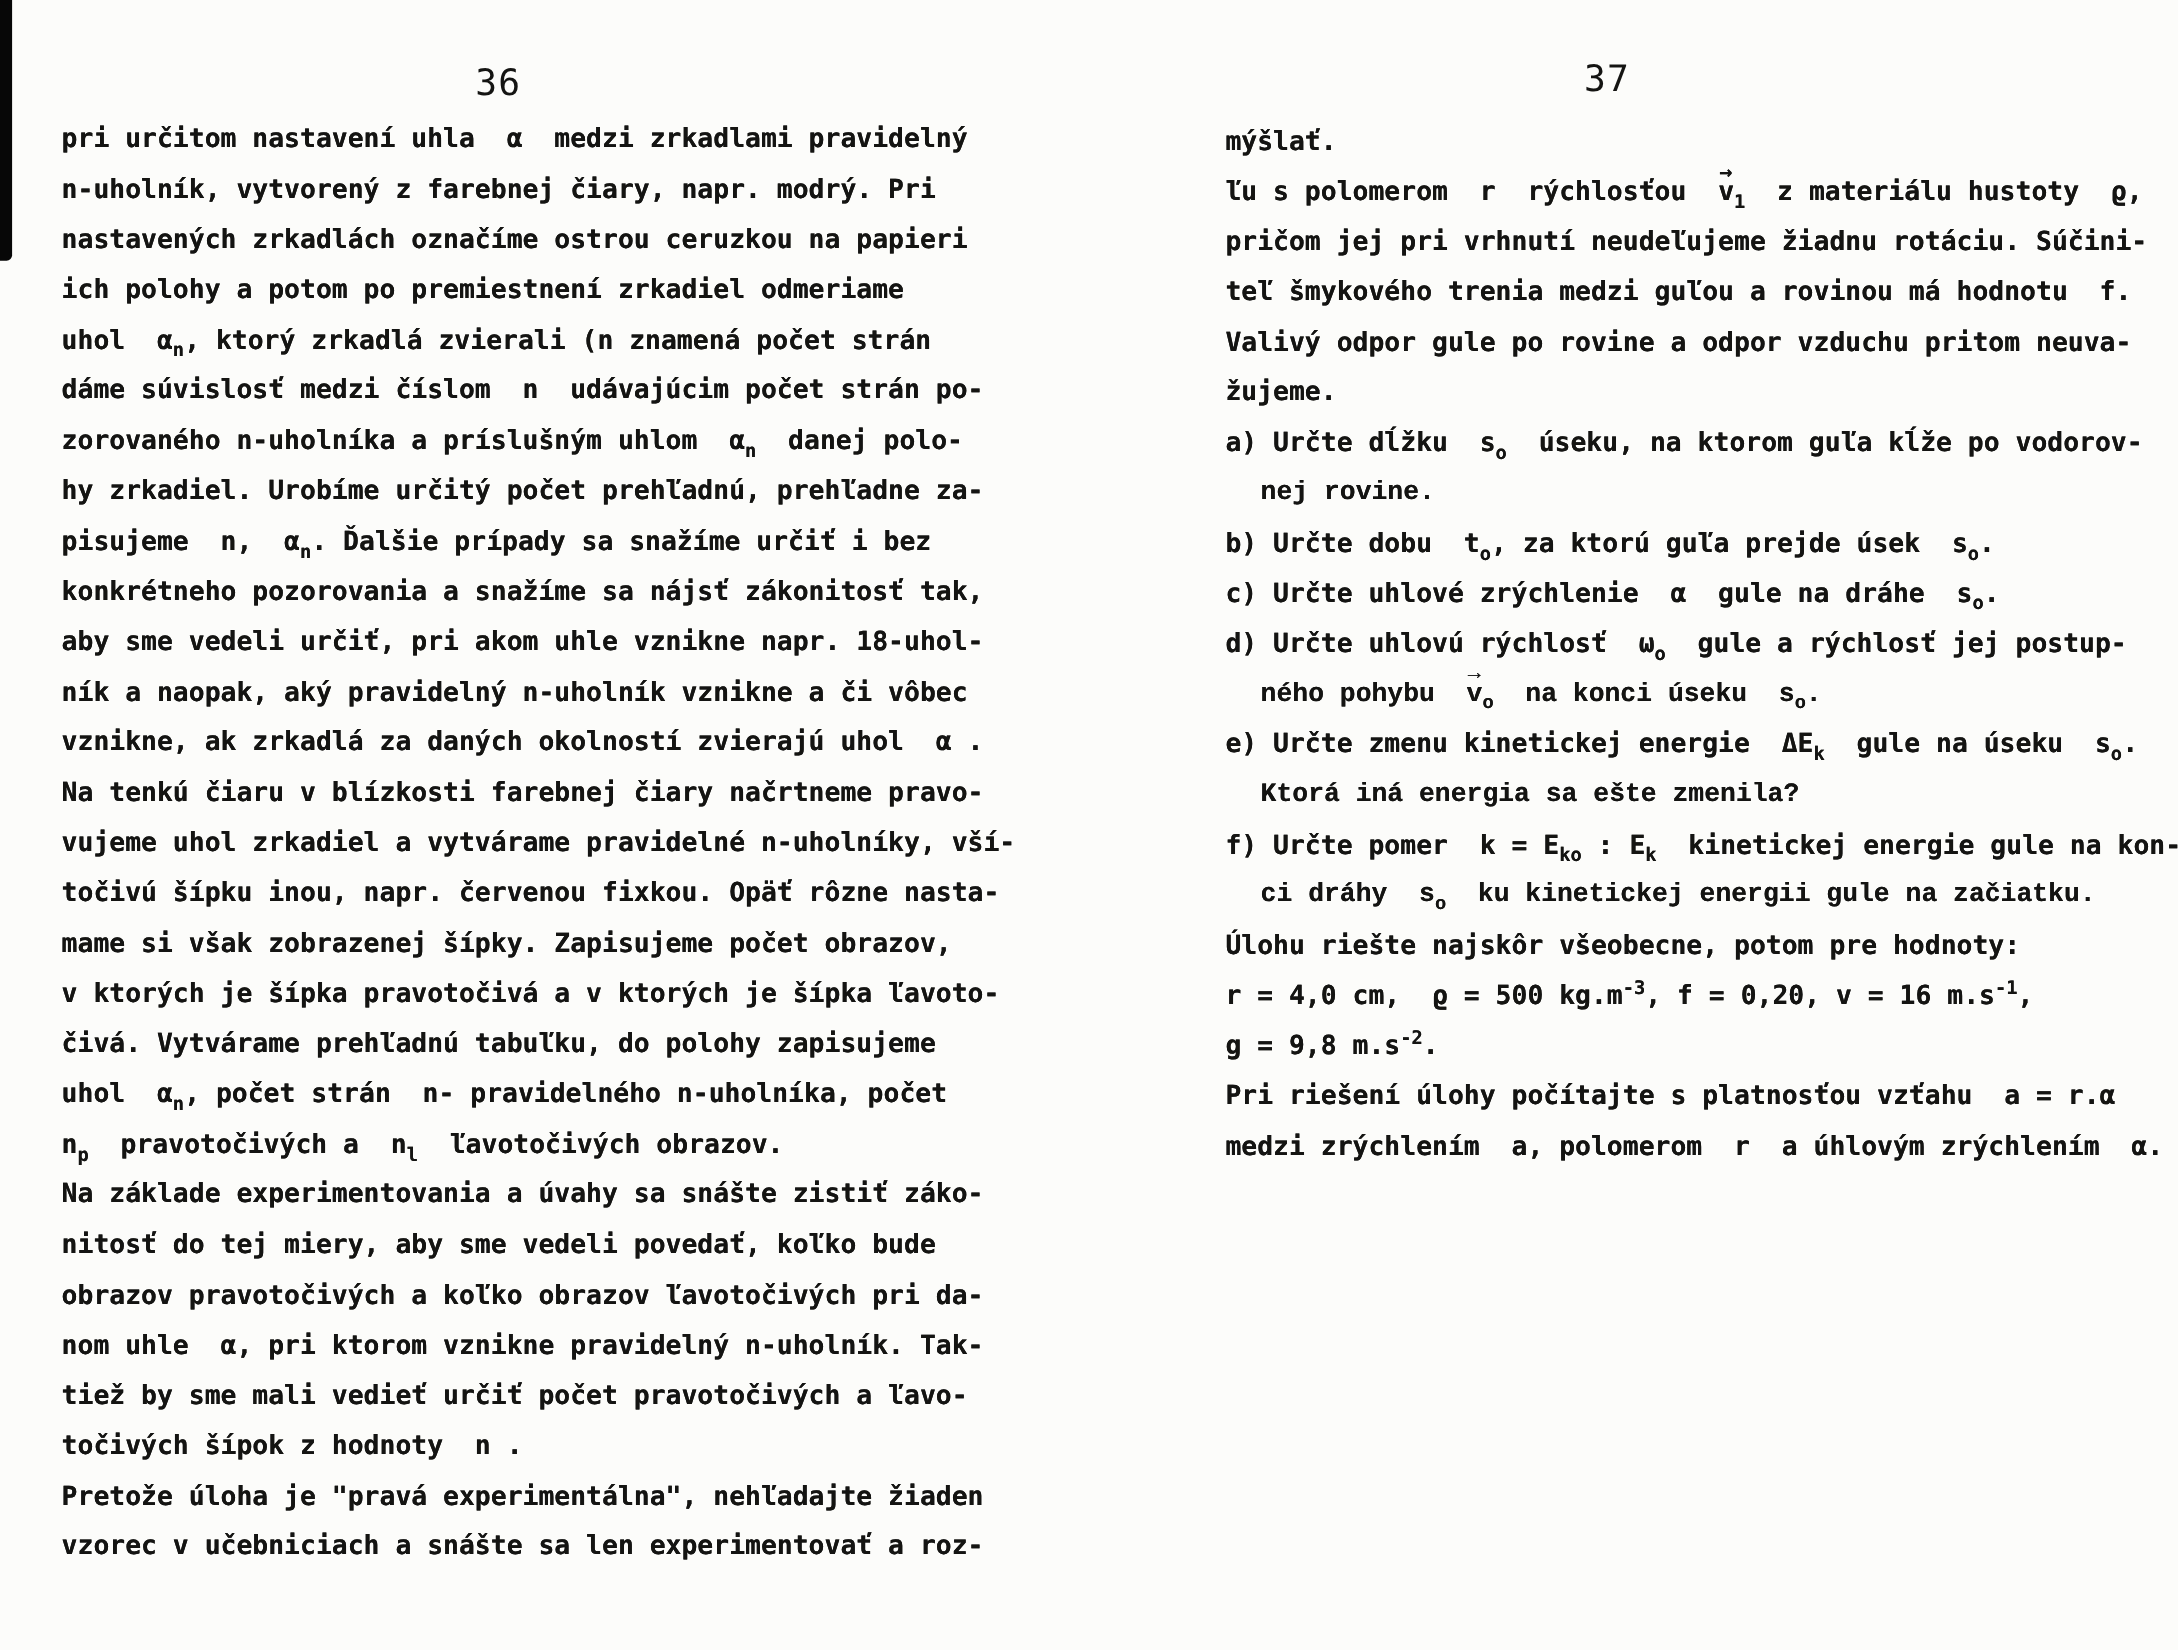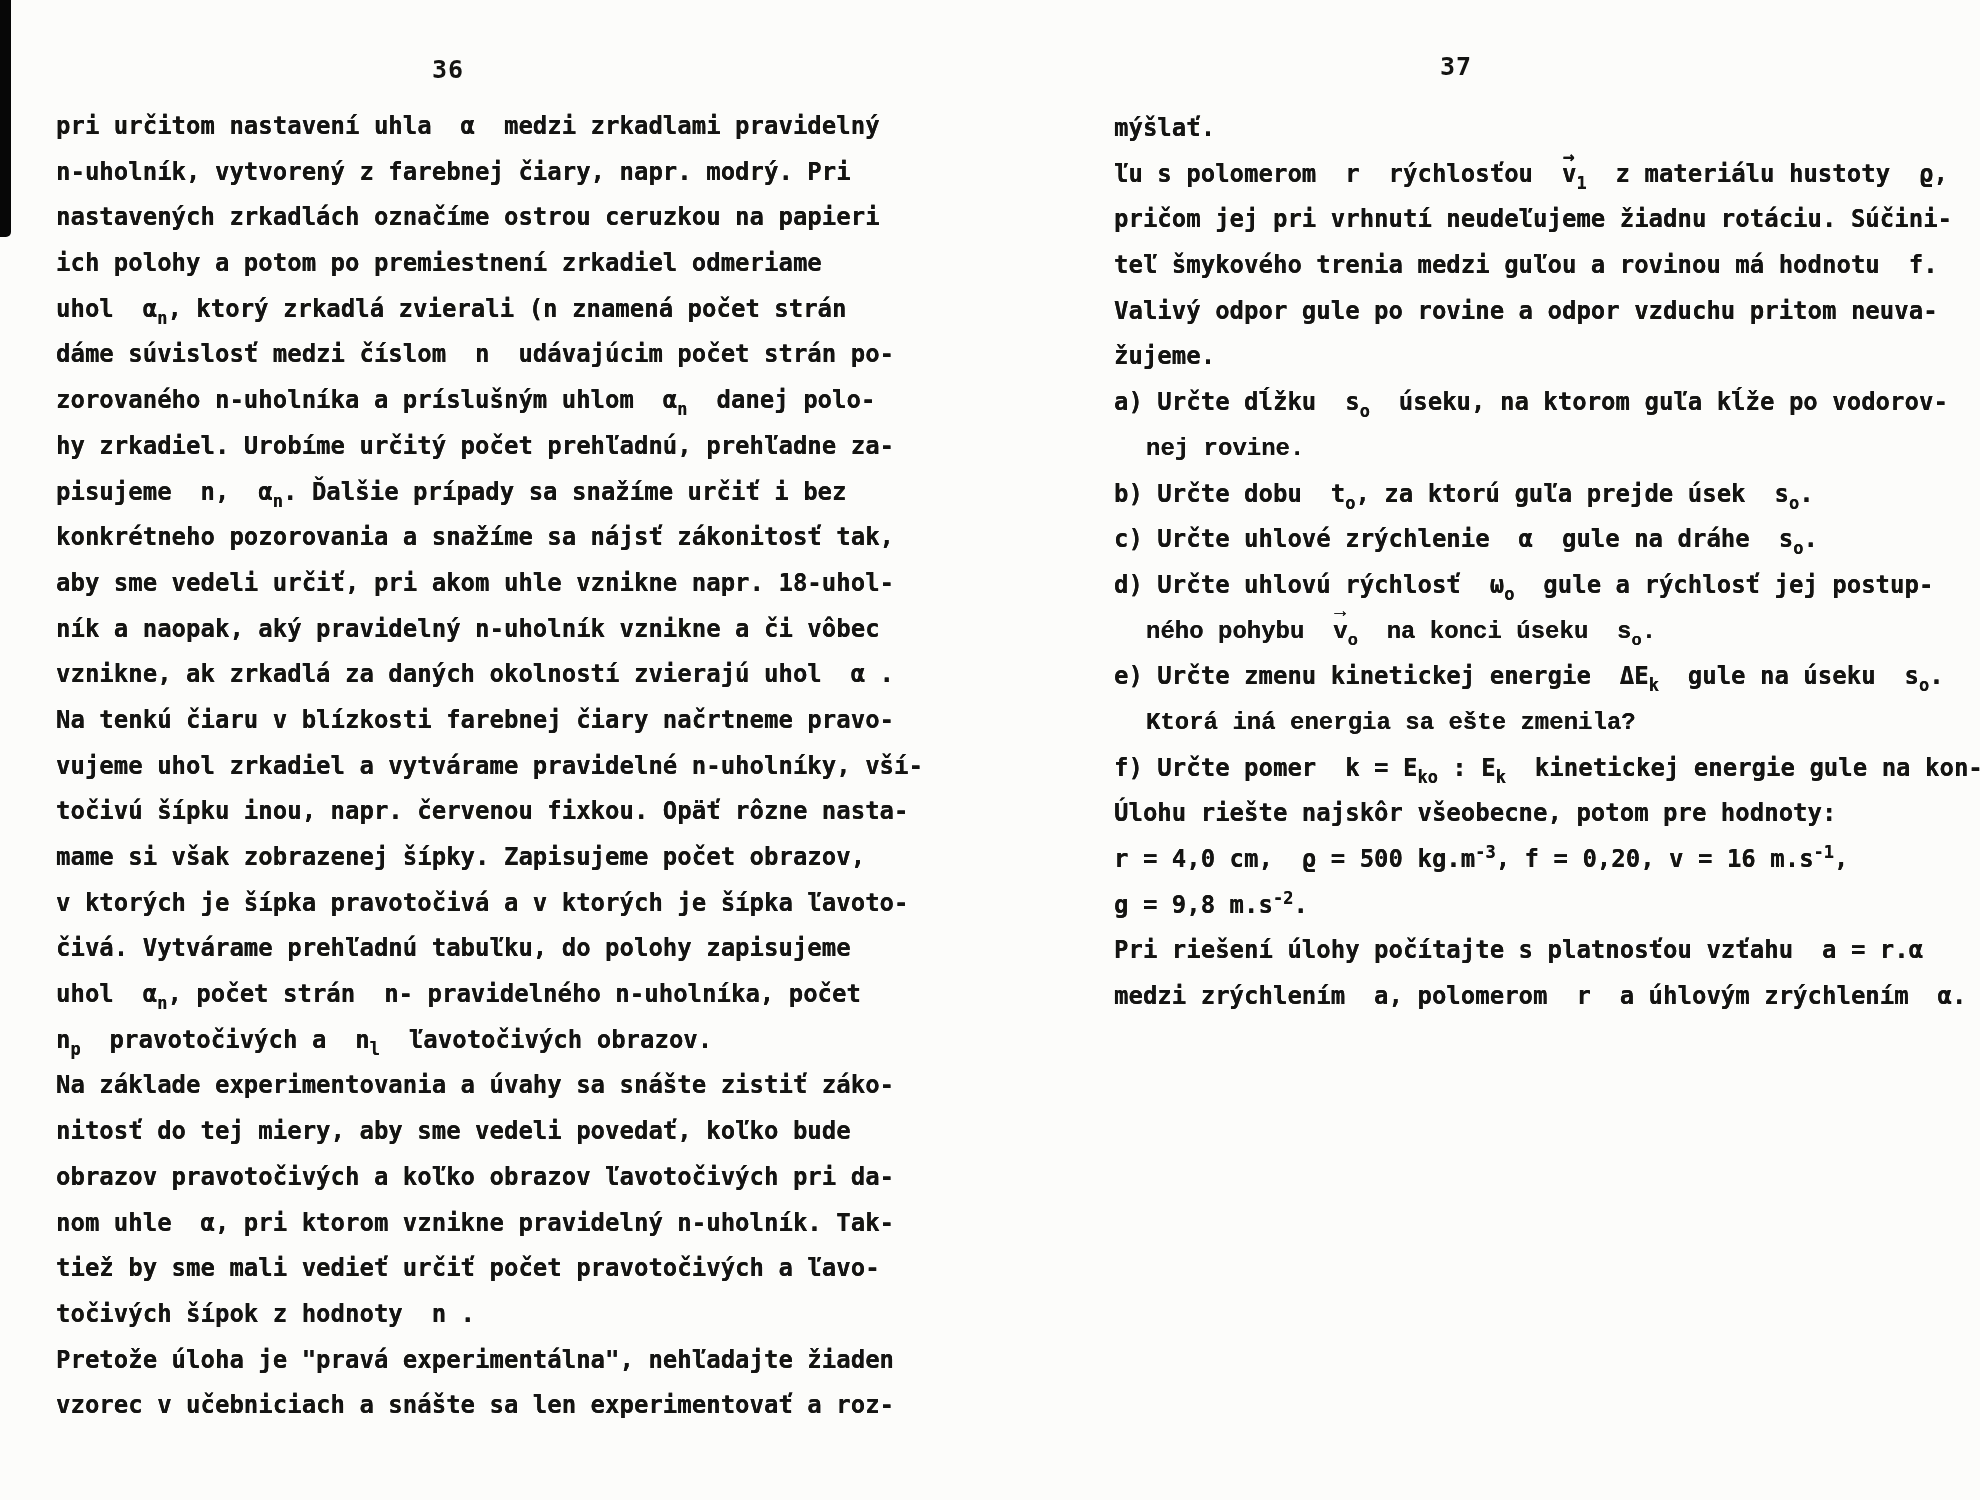--- a/index.html
+++ b/index.html
@@ -7,21 +7,21 @@
     width:1980px;height:1500px;position:relative;overflow:hidden;
     background:#fcfcfa;
     font-family:"DejaVu Sans Mono","Liberation Mono",monospace;
     color:#141412;
   }
   .scan-artifact{
     position:absolute;left:0;top:0;width:11px;height:237px;
     background:#070707;border-radius:0 0 5px 0;
   }
   .pagenum{
-    position:absolute;font-size:25px;font-weight:700;letter-spacing:1px;
+    position:absolute;font-size:33px;font-weight:400;letter-spacing:1px;
   }
   #pagenum-left{left:432px;top:55px;}
   #pagenum-right{left:1440px;top:52px;}
   .page{position:absolute;}
   #page-left{left:56px;top:104px;width:880px;}
   #page-right{left:1060px;top:106px;width:900px;}
   .tline{
     display:block;white-space:pre;
     font-size:24px;font-weight:700;line-height:45.7px;height:45.7px;
     text-shadow:0 0 0.6px #222;
@@ -88,18 +88,19 @@
     <div class="tline indent-1">žujeme.</div>
     <div class="tline indent-1">a) Určte dĺžku  s<sub>o</sub>  úseku, na ktorom guľa kĺže po vodorov-</div>
     <div class="tline indent-2">nej rovine.</div>
     <div class="tline indent-1">b) Určte dobu  t<sub>o</sub>, za ktorú guľa prejde úsek  s<sub>o</sub>.</div>
     <div class="tline indent-1">c) Určte uhlové zrýchlenie  α  gule na dráhe  s<sub>o</sub>.</div>
     <div class="tline indent-1">d) Určte uhlovú rýchlosť  ω<sub>o</sub>  gule a rýchlosť jej postup-</div>
     <div class="tline indent-2">ného pohybu  <span class="vec">v</span><sub>o</sub>  na konci úseku  s<sub>o</sub>.</div>
     <div class="tline indent-1">e) Určte zmenu kinetickej energie  ΔE<sub>k</sub>  gule na úseku  s<sub>o</sub>.</div>
     <div class="tline indent-2">Ktorá iná energia sa ešte zmenila?</div>
     <div class="tline indent-1">f) Určte pomer  k = E<sub>ko</sub> : E<sub>k</sub>  kinetickej energie gule na kon-</div>
+    <div class="tline indent-2">ci dráhy  s<sub>o</sub>  ku kinetickej energii gule na začiatku.</div>
     <div class="tline indent-1">Úlohu riešte najskôr všeobecne, potom pre hodnoty:</div>
     <div class="tline indent-1">r = 4,0 cm,  ϱ = 500 kg.m<sup>-3</sup>, f = 0,20, v = 16 m.s<sup>-1</sup>,</div>
     <div class="tline indent-1">g = 9,8 m.s<sup>-2</sup>.</div>
     <div class="tline indent-1">Pri riešení úlohy počítajte s platnosťou vzťahu  a = r.α</div>
     <div class="tline indent-1">medzi zrýchlením  a, polomerom  r  a úhlovým zrýchlením  α.</div>
   </div>
 
 </body></html>

